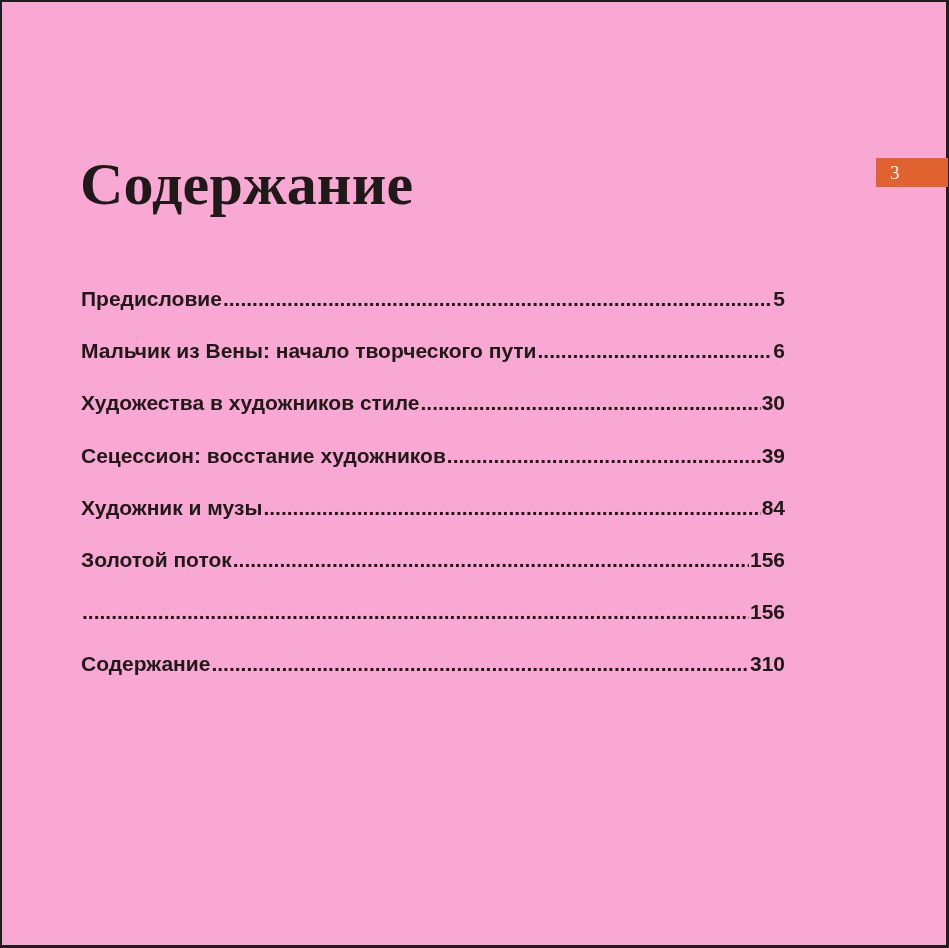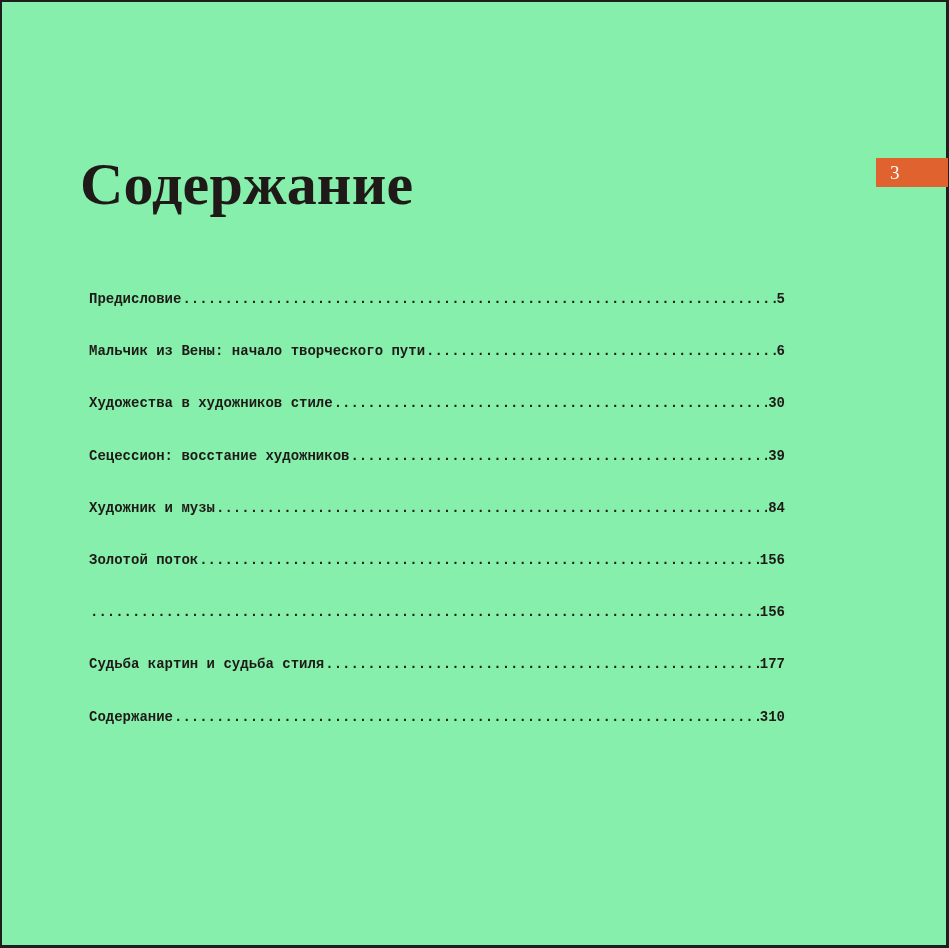--- a/index.html
+++ b/index.html
@@ -2,42 +2,42 @@
 <html><head>
   <meta charset="utf-8">
   <style>
     html, body { margin: 0; padding: 0; background: #ffffff; }
     body { width: 949px; height: 948px; position: relative; overflow: hidden; }
     .page {
       position: absolute; left: 0; top: 0;
       width: 949px; height: 948px; box-sizing: border-box;
       border-top: 2px solid #1e1e1e; border-left: 2px solid #1e1e1e;
       border-right: 3px solid #1e1e1e; border-bottom: 3px solid #1e1e1e;
-      background: #86efac;
+      background: #f9a8d4;
     }
     .title {
       position: absolute; left: 78px; top: 146px; margin: 0;
       font-family: "Liberation Serif", "DejaVu Serif", serif;
       font-weight: bold; font-size: 60px; line-height: 72px;
       color: #1f1a17; letter-spacing: 0.2px; white-space: nowrap;
     }
     .page-tab {
       position: absolute; left: 874px; top: 156px;
       width: 72px; height: 29px; background: #e0622f;
       color: #ffffff; font-family: "Liberation Serif", serif;
       font-size: 19px; line-height: 29px; box-sizing: border-box; padding-left: 14px;
     }
     .toc {
       position: absolute; left: 79px; top: 282px; width: 704px;
       margin: 0; padding: 0; list-style: none;
     }
     .toc-entry {
       display: flex; align-items: baseline; height: 52.2px;
-      font-family: Liberation Mono, monospace;
-      font-weight: bold; font-size: 14px; line-height: 30px; color: #1f1a17; margin-left: 8px;
+      font-family: Liberation Sans, sans-serif;
+      font-weight: bold; font-size: 21px; line-height: 30px; color: #1f1a17;
     }
     .toc-entry .label { white-space: nowrap; flex: 0 0 auto; }
     .toc-entry .leader {
       flex: 1 1 auto; overflow: hidden; white-space: nowrap;
       margin: 0 1px; letter-spacing: 0px;
     }
     .toc-entry .leader::before {
       content: "........................................................................................................................................................................................";
     }
     .toc-entry .pagenum { flex: 0 0 auto; white-space: nowrap; }
@@ -78,23 +78,18 @@
     <li class="toc-entry">
       <span class="label">Золотой поток</span>
       <span class="leader"></span>
       <span class="pagenum">156</span>
     </li>
     <li class="toc-entry">
       <span class="leader"></span>
       <span class="pagenum">156</span>
     </li>
     <li class="toc-entry">
-      <span class="label">Судьба картин и судьба стиля</span>
-      <span class="leader"></span>
-      <span class="pagenum">177</span>
-    </li>
-    <li class="toc-entry">
       <span class="label">Содержание</span>
       <span class="leader"></span>
       <span class="pagenum">310</span>
     </li>
   </ul>
 </div>
 
 </body></html>

